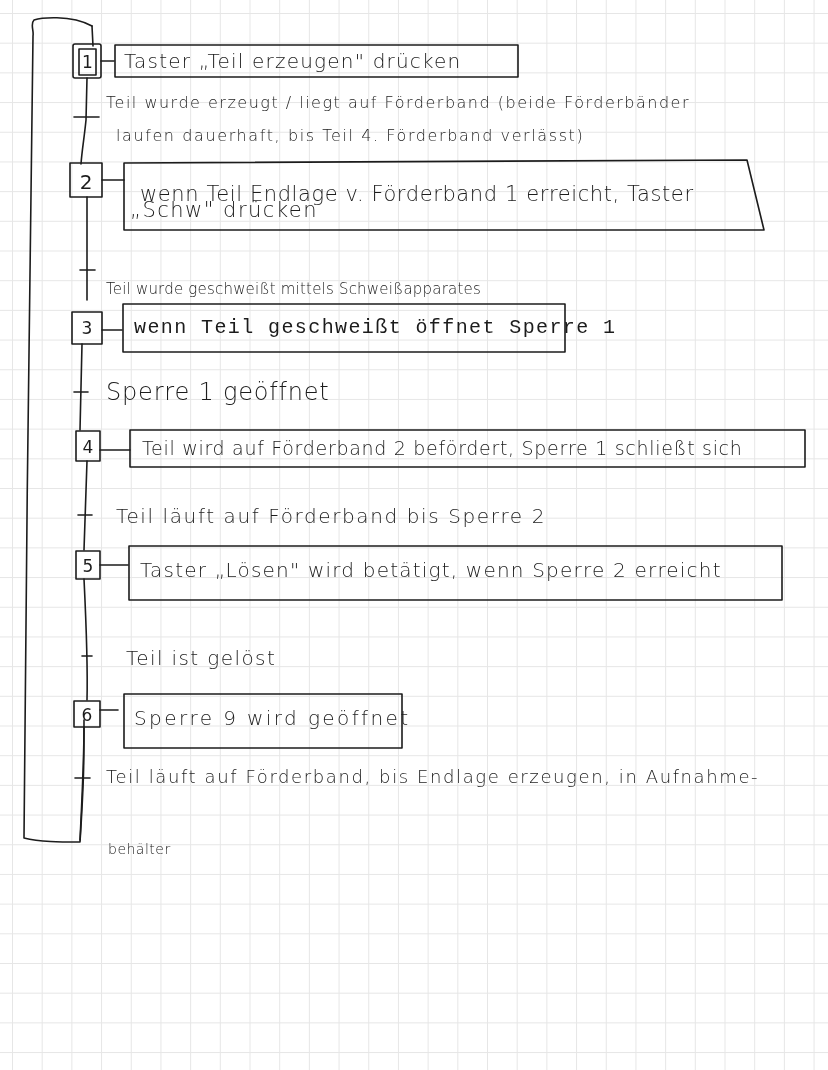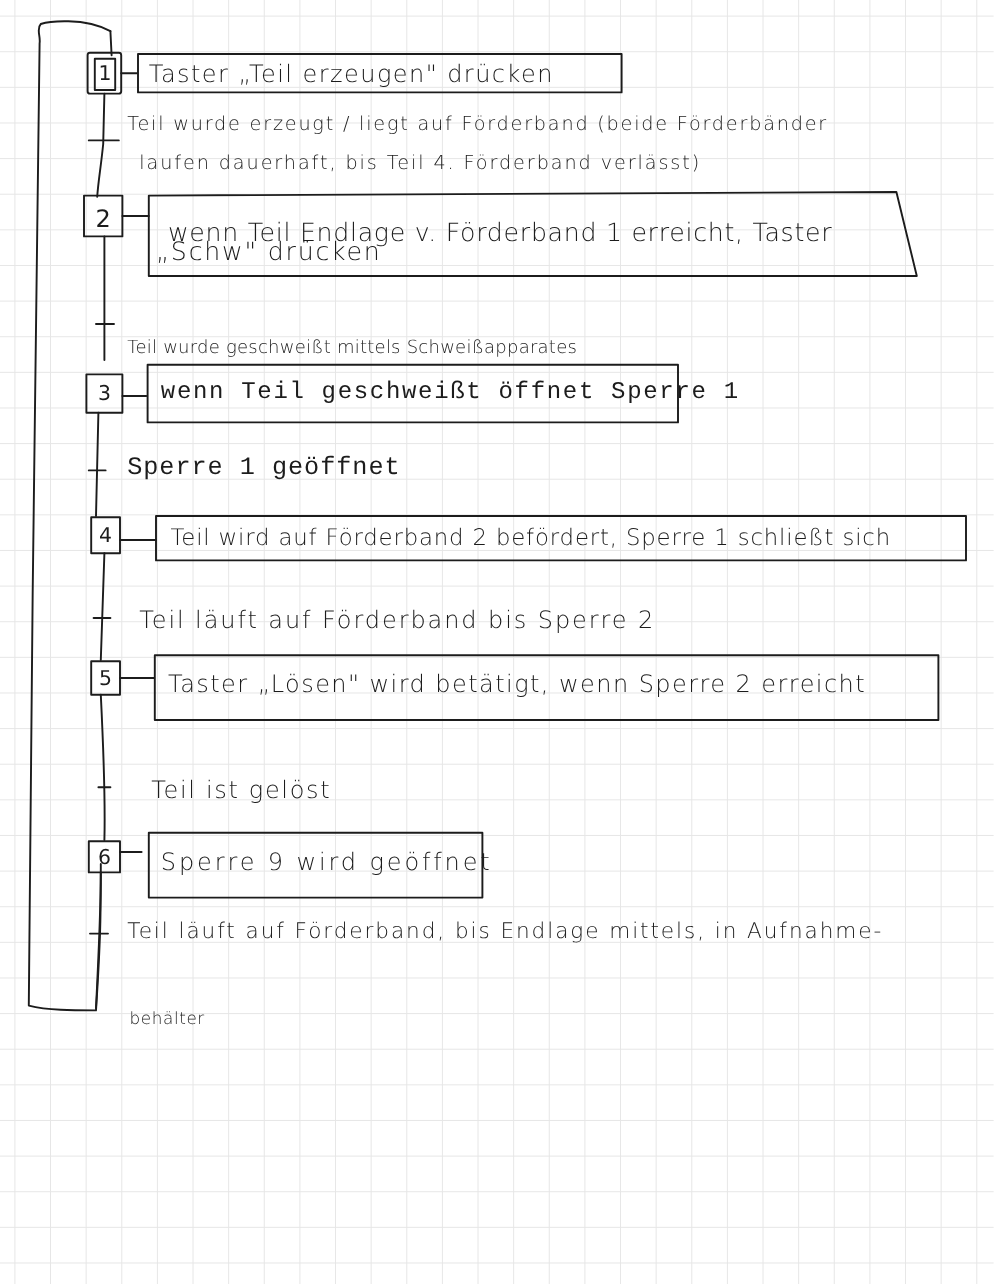--- a/index.html
+++ b/index.html
@@ -110,22 +110,22 @@
 
   <div class="hw action-text" style="left:140px; top:560px; font-size:20px; letter-spacing:1.2px;">Taster „Lösen" wird betätigt, wenn Sperre 2 erreicht</div>
 
   <div class="hw action-text" style="left:134px; top:708px; font-size:20px; letter-spacing:2.4px;">Sperre 9 wird geöffnet</div>
 
   <div class="hw trans-text" style="left:106px; top:95px; font-size:16px; letter-spacing:1.5px;">Teil wurde erzeugt / liegt auf Förderband (beide Förderbänder</div>
   <div class="hw trans-text" style="left:116px; top:128px; font-size:16px; letter-spacing:1.6px;">laufen dauerhaft, bis Teil 4. Förderband verlässt)</div>
 
   <div class="hw small" style="left:106px; top:262px; font-size:15px; letter-spacing:0.2px;">Teil wurde geschweißt mittels Schweißapparates</div>
 
-  <div class="hw trans-text" style="left:106px; top:380px; font-size:21px; letter-spacing:0.8px;font-family:Liberation Mono, monospace;">Sperre 1 geöffnet</div>
+  <div class="hw trans-text" style="left:106px; top:380px; font-size:24px; letter-spacing:0.8px;">Sperre 1 geöffnet</div>
 
   <div class="hw trans-text" style="left:116px; top:506px; font-size:20px; letter-spacing:1.6px;">Teil läuft auf Förderband bis Sperre 2</div>
 
   <div class="hw trans-text" style="left:126px; top:648px; font-size:20px; letter-spacing:1.4px;">Teil ist gelöst</div>
 
-  <div class="hw trans-text" style="left:106px; top:768px; font-size:18px; letter-spacing:1.6px;">Teil läuft auf Förderband, bis Endlage mittels, in Aufnahme-</div>
+  <div class="hw trans-text" style="left:106px; top:768px; font-size:18px; letter-spacing:1.6px;">Teil läuft auf Förderband, bis Endlage erzeugen, in Aufnahme-</div>
   <div class="hw trans-text" style="left:108px; top:796px; font-size:14px;margin-top:46px;">behälter</div>
 
 </div>
 
 </body></html>

